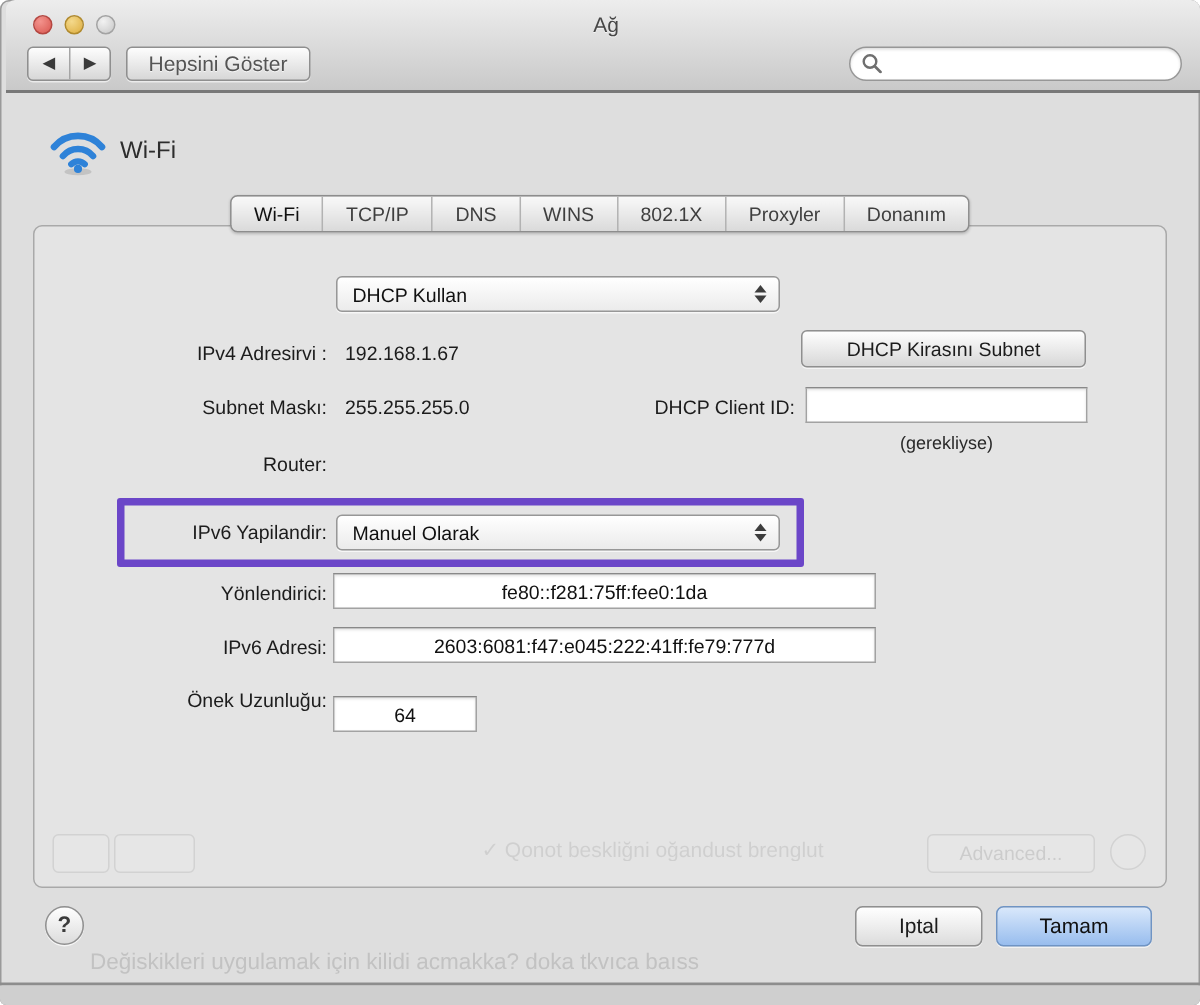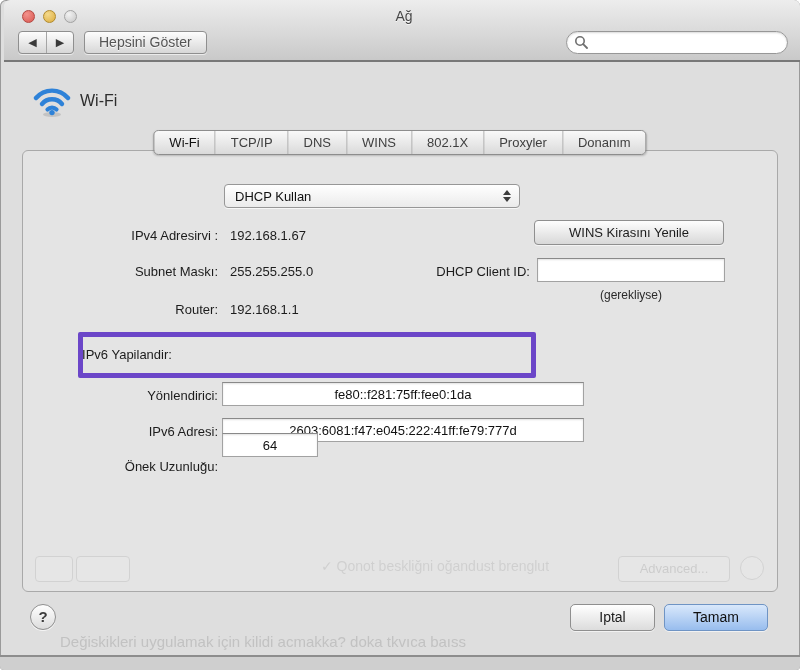--- a/index.html
+++ b/index.html
@@ -154,42 +154,48 @@
   <div class="popup" style="left:224px;top:184px;width:296px;">
     <span>DHCP Kullan</span>
     <span class="arrows">
         <span class="tri-up"></span>
         <span class="tri-down"></span>
       </span>
   </div>
 
   <div class="label" style="left:36px;top:226px;width:182px;">IPv4 Adresirvi :</div>
   <div class="value" style="left:230px;top:226px;width:200px;">192.168.1.67</div>
-  <div class="btn" style="left:534px;top:220px;width:190px;height:25px;line-height:23px;">WINS Kirasını Yenile</div>
+  <div class="btn" style="left:534px;top:220px;width:190px;height:25px;line-height:23px;">DHCP Kirasını Subnet</div>
 
   <div class="label" style="left:36px;top:262px;width:182px;">Subnet Maskı:</div>
   <div class="value" style="left:230px;top:262px;width:200px;">255.255.255.0</div>
   <div class="label" style="left:385px;top:262px;width:145px;">DHCP Client ID:</div>
   <input class="tfield" style="left: 537px; top: 258px; width: 188px;" type="text" value="">
   <div class="hint" style="left:537px;top:288px;width:188px;">(gerekliyse)</div>
 
   <div class="label" style="left:36px;top:300px;width:182px;">Router:</div>
-  <div class="value" style="left:230px;top:300px;width:200px;">192.168.1.1</div>
 
   <div class="hilite" style="left:78px;top:332px;width:458px;height:46px;"></div>
-  <div class="label" style="left:36px;top:345px;width:182px;text-align:center;">IPv6 Yapilandir:</div>
+  <div class="label" style="left:36px;top:345px;width:182px;">IPv6 Yapilandir:</div>
+  <div class="popup" style="left:224px;top:343px;width:296px;">
+    <span>Manuel Olarak</span>
+    <span class="arrows">
+        <span class="tri-up"></span>
+        <span class="tri-down"></span>
+      </span>
+  </div>
 
   <div class="label" style="left:36px;top:386px;width:182px;">Yönlendirici:</div>
   <input class="tfield" style="left: 222px; top: 382px; width: 362px;" type="text" value="fe80::f281:75ff:fee0:1da">
 
   <div class="label" style="left:36px;top:422px;width:182px;">IPv6 Adresi:</div>
   <input class="tfield" style="left: 222px; top: 418px; width: 362px;" type="text" value="2603:6081:f47:e045:222:41ff:fe79:777d">
 
   <div class="label" style="left:36px;top:457px;width:182px;">Önek Uzunluğu:</div>
-  <input class="tfield" style="left: 222px; top: 433px; width: 96px;" type="text" value="64">
+  <input class="tfield" style="left: 222px; top: 464px; width: 96px;" type="text" value="64">
 
   <div class="ghostbox ghost" style="left:35px;top:556px;width:38px;height:26px;"></div>
   <div class="ghostbox ghost" style="left:76px;top:556px;width:54px;height:26px;"></div>
   <div class="ghosttext ghost" style="left:270px;top:558px;width:330px;">
     <span>✓</span>
     <span>Qonot beskliğni oğandust brenglut</span>
   </div>
   <div class="ghostbox ghost" style="left:618px;top:556px;width:112px;height:26px;text-align:center;line-height:24px;font-size:13px;color:#555;">Advanced...</div>
   <div class="ghostcircle ghost" style="left:740px;top:556px;width:24px;height:24px;"></div>
 

